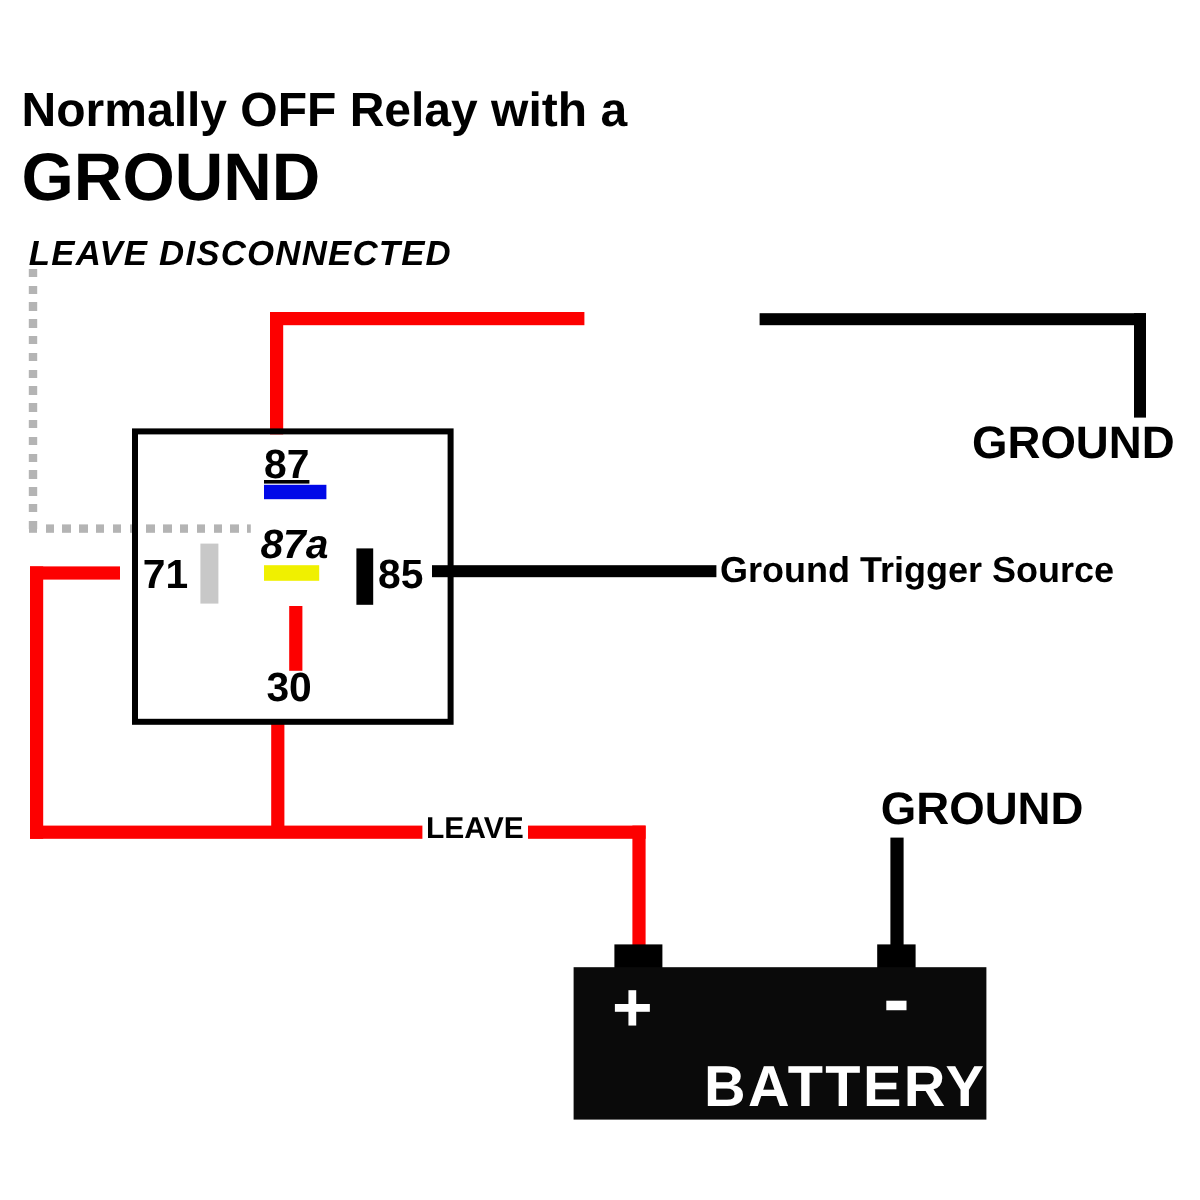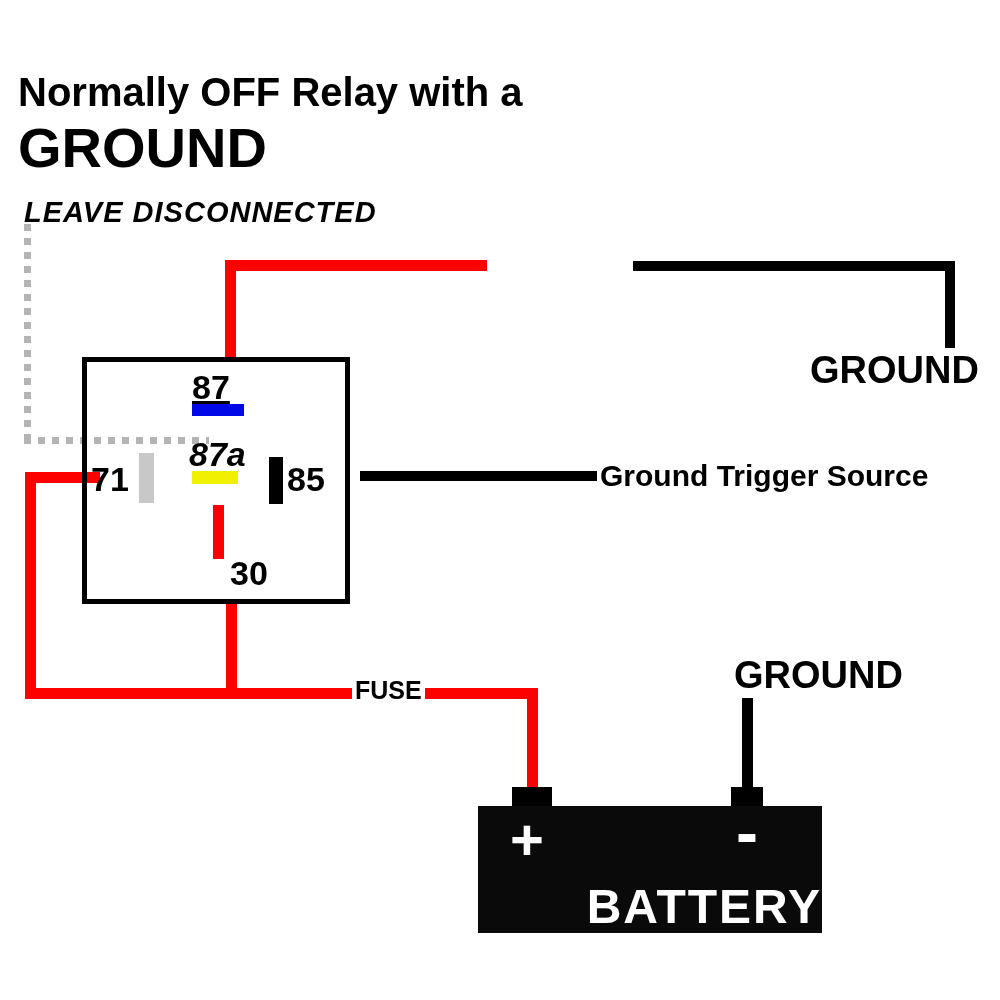--- a/index.html
+++ b/index.html
@@ -13,21 +13,21 @@
   .lbl { position:absolute; font-weight:bold; white-space:nowrap; color:var(--text-black,#000); }
   .wire-red { position:absolute; background:var(--wire-red,#fd0000); }
   .wire-black { position:absolute; background:var(--wire-black,#000); }
   .dotted-v { position:absolute; width:7px;
     background-image:repeating-linear-gradient(to bottom, var(--dotted-gray,#b4b4b4) 0 7px, transparent 7px 14px); }
   .dotted-h { position:absolute; height:7px;
     background-image:repeating-linear-gradient(to right, var(--dotted-gray,#b4b4b4) 0 7px, transparent 7px 14px); }
   .title-row { position:absolute; left:18px; top:70px; display:flex; align-items:baseline; white-space:pre; font-weight:bold;flex-direction:column; }
   .title-normal { font-size:40px; }
   .title-big { font-size:56px; }
-  .relay-box { position:absolute; left:82px; top:357px; width:268px; height:247px;
+  .relay-box { position:absolute; left:110px; top:357px; width:268px; height:247px;
     border:5px solid var(--wire-black,#000); background:transparent; }
   .contact { position:absolute; }
   .battery-body { position:absolute; left:478px; top:806px; width:344px; height:127px;
     background:var(--battery-black,#0a0a0a); }
   .battery-text { position:absolute; color:#fff; font-weight:bold; white-space:nowrap; }
   .fuse-lbl { background:var(--background,#ffffff); padding:0 3px; }
 </style>
 </head>
 <body>
 
@@ -64,24 +64,24 @@
   <div class="relay-box">
     <div class="lbl" style="left:105px; top:6px; font-size:34px; text-decoration:underline;">87</div>
     <div class="contact" style="left:105px; top:42px; width:52px; height:12px; background:var(--contact-blue,#0008e8);"></div>
     <div class="lbl" style="left:102px; top:73px; font-size:34px;font-style:italic;">87a</div>
     <div class="contact" style="left:105px; top:109px; width:46px; height:13px; background:var(--contact-yellow,#f0f000);"></div>
     <div class="lbl" style="left:4px; top:98px; font-size:34px;">71</div>
     <div class="contact" style="left:52px; top:91px; width:15px; height:50px; background:var(--contact-gray,#c8c8c8);"></div>
     <div class="contact" style="left:182px; top:95px; width:14px; height:47px; background:var(--wire-black,#000);"></div>
     <div class="lbl" style="left:200px; top:98px; font-size:34px;">85</div>
     <div class="contact" style="left:126px; top:143px; width:11px; height:54px; background:var(--wire-red,#fd0000);"></div>
-    <div class="lbl" style="left:107px; top:192px; font-size:34px;margin-left:36px;">30</div>
+    <div class="lbl" style="left:107px; top:192px; font-size:34px;">30</div>
   </div>
 
-  <div class="lbl fuse-lbl" style="left:352px; top:676px; font-size:25px;">FUSE</div>
+  <div class="lbl fuse-lbl" style="left:352px; top:676px; font-size:25px;">LEAVE</div>
 
   <div class="lbl" style="left:734px; top:654px; font-size:38px;">GROUND</div>
 
   <div class="wire-black" style="left:512px; top:787px; width:40px; height:22px;"></div>
   <div class="wire-black" style="left:731px; top:787px; width:32px; height:22px;"></div>
 
   <div class="battery-body">
     <div class="battery-text" style="left:32px; top:0px; font-size:58px;">+</div>
     <div class="battery-text" style="left:258px; top:-12px; font-size:66px;">-</div>
     <div class="battery-text" style="left:0; top:73px; width:100%; text-align:right; font-size:48px; letter-spacing:2px;padding-left:24px;">BATTERY</div>

